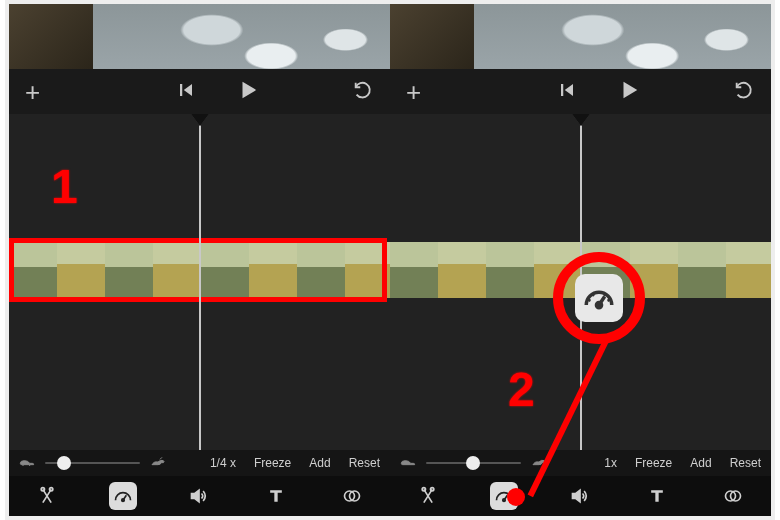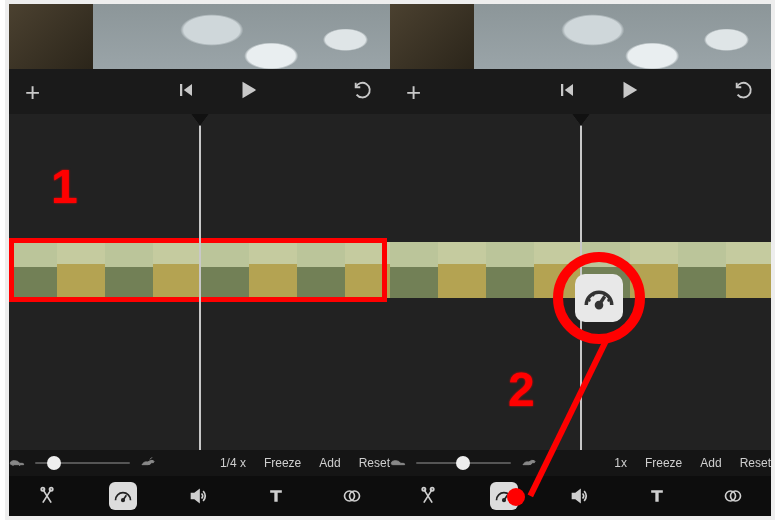--- a/index.html
+++ b/index.html
@@ -25,21 +25,21 @@
   .clip{position:absolute;top:128px;left:0;right:0;height:56px;display:flex;}
   .thumb{flex:0 0 48px;height:100%;background:#7a8890;}
   .thumb.sky{background:linear-gradient(#b0c3cc 0 45%,#3f5a65 45% 100%);}
   .thumb.sand{background:linear-gradient(#bfcdd4 0 40%,#a58f5e 40% 100%);}
   .clip .tint{position:absolute;inset:0;background:rgba(210,200,60,0.35);}
   .clip-hl{position:absolute;top:124px;left:0;right:3px;height:64px;border:5px solid #ff0000;box-sizing:border-box;pointer-events:none;}
   .playhead-top{position:absolute;top:110px;left:50%;transform:translateX(-50%);width:0;height:0;border-left:9px solid transparent;border-right:9px solid transparent;border-top:12px solid #111;filter:drop-shadow(0 0 0 #444);z-index:5;}
   .playhead{position:absolute;top:110px;bottom:66px;left:50%;width:2px;margin-left:-1px;background:#c8c8c8;z-index:4;}
   .step-label{position:absolute;font-size:48px;font-weight:900;color:#ff0000;text-shadow:0 0 2px #ff0000;}
   .bottom-bars{position:absolute;left:0;right:0;bottom:0;height:66px;}
-  .speed-bar{position:absolute;left:0;right:0;top:0;height:26px;background:#151515;display:flex;align-items:center;padding:0 0;box-sizing:border-box;color:#bdbdbd;font-size:12px;}
+  .speed-bar{position:absolute;left:0;right:0;top:0;height:26px;background:#151515;display:flex;align-items:center;padding:0 10px;box-sizing:border-box;color:#bdbdbd;font-size:12px;}
   .speed-icon{width:16px;height:16px;color:#888;}
   .speed-slider{position:relative;flex:0 0 95px;height:16px;margin:0 10px;}
   .speed-slider .track{position:absolute;top:7px;left:0;right:0;height:2px;background:#555;border-radius:2px;}
   .speed-slider .knob{position:absolute;top:1px;width:14px;height:14px;background:#eee;border-radius:50%;}
   .speed-labels{display:flex;gap:18px;margin-left:auto;}
   .speed-labels span{color:#cfcfcf;font-size:12px;}
   .tool-bar{position:absolute;left:0;right:0;bottom:0;height:40px;background:#0d0d0d;display:flex;align-items:center;justify-content:space-around;}
   .tool{width:28px;height:28px;display:flex;align-items:center;justify-content:center;color:#cfcfcf;border-radius:6px;}
   .tool.sel{background:#dcdcdc;color:#222;}
   .tool svg{width:20px;height:20px;}

